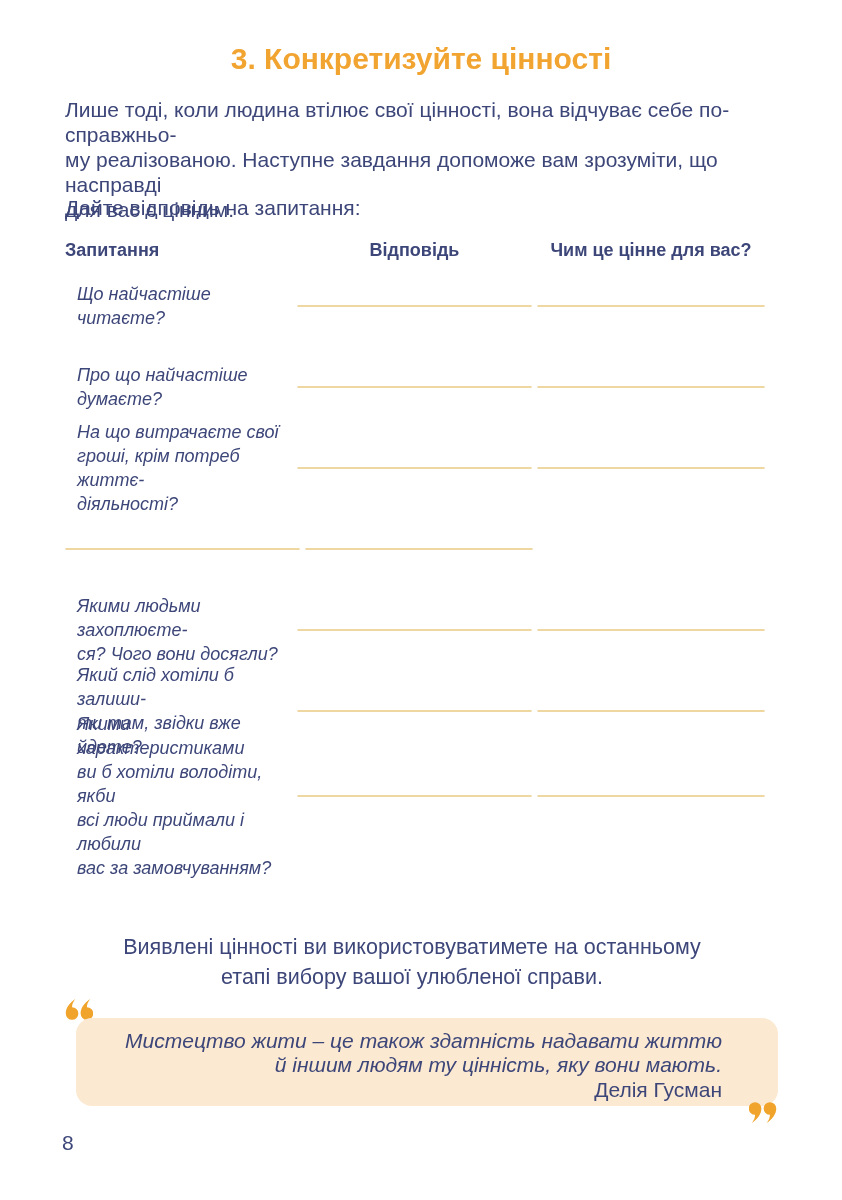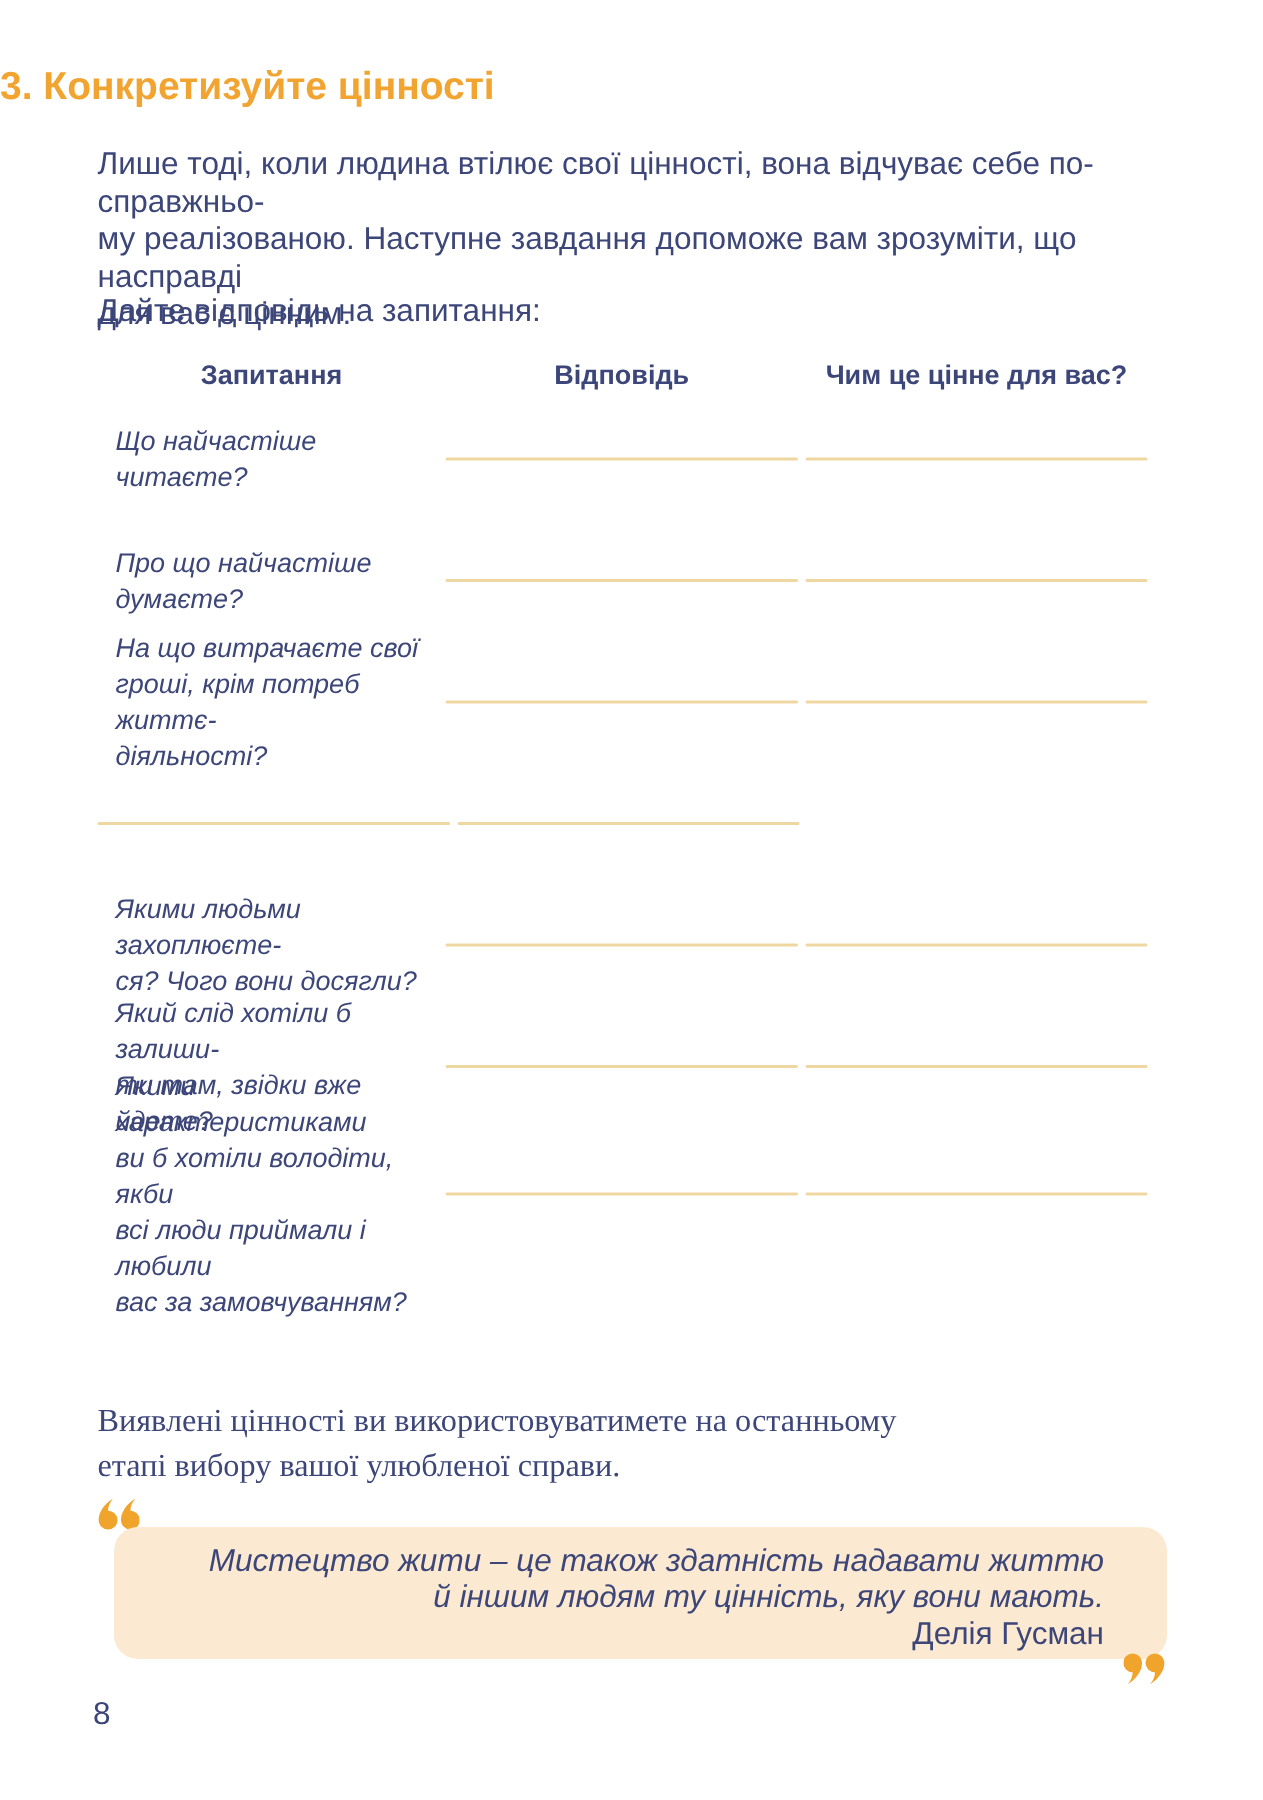--- a/index.html
+++ b/index.html
@@ -16,40 +16,41 @@
     color:var(--ink);
   }
   .page{
     position:relative;
     width:842px;height:1200px;
     background:#ffffff;
     overflow:hidden;
   }
   .title{
     position:absolute;left:0;top:42px;width:842px;
-    font-size:26px;font-weight:bold;
+    text-align:center;
+    font-size:30px;font-weight:bold;
     color:var(--accent);
   }
   .intro{
     position:absolute;left:65px;top:97px;width:718px;
     font-size:21px;line-height:25px;
     white-space:pre-line;
   }
   .prompt{
     position:absolute;left:65px;top:196px;width:718px;
     font-size:21px;
   }
   .qtable{
     position:absolute;left:65px;top:240px;width:705px;
   }
   .thead{
     display:flex;height:24px;margin-bottom:6px;
     font-size:18px;font-weight:bold;
   }
-  .th-q{width:232px;text-align:center;}
+  .th-q{width:232px;}
   .th-a{width:235px;margin-right:5px;text-align:center;}
   .th-v{width:228px;text-align:center;}
   .trow{
     display:flex;height:72px;margin-bottom:9px;align-items:center;
   }
   .trow.tall{height:80px;}
   .qcell{
     width:232px;
     display:flex;align-items:center;
     padding-left:12px;padding-right:10px;
@@ -62,31 +63,30 @@
     border-radius:13px;
     background:#ffffff;
   }
   .vbox{
     width:228px;margin-right:0;
     border:1.5px solid var(--box-border);
     border-radius:13px;
     background:#ffffff;
   }
   .note{
-    position:absolute;left:65px;top:932px;width:718px;
-    text-align:left;
+    position:absolute;left:53px;top:932px;width:718px;
+    text-align:center;
     font-size:21.5px;line-height:30px;
     white-space:pre-line;
-    font-family:Liberation Serif, serif;
   }
   .quote-block{
     position:absolute;left:76px;top:1018px;width:702px;height:88px;
     background:var(--quote-bg);
     border-radius:16px;
-    padding:11px 42px 0 0;
+    padding:11px 56px 0 0;
     text-align:right;
   }
   .quote-text{
     font-style:italic;font-size:21px;line-height:23.5px;
     white-space:pre-line;
   }
   .quote-author{
     font-weight:normal;font-size:21px;line-height:25px;margin-top:1px;
   }
   .qmark{

